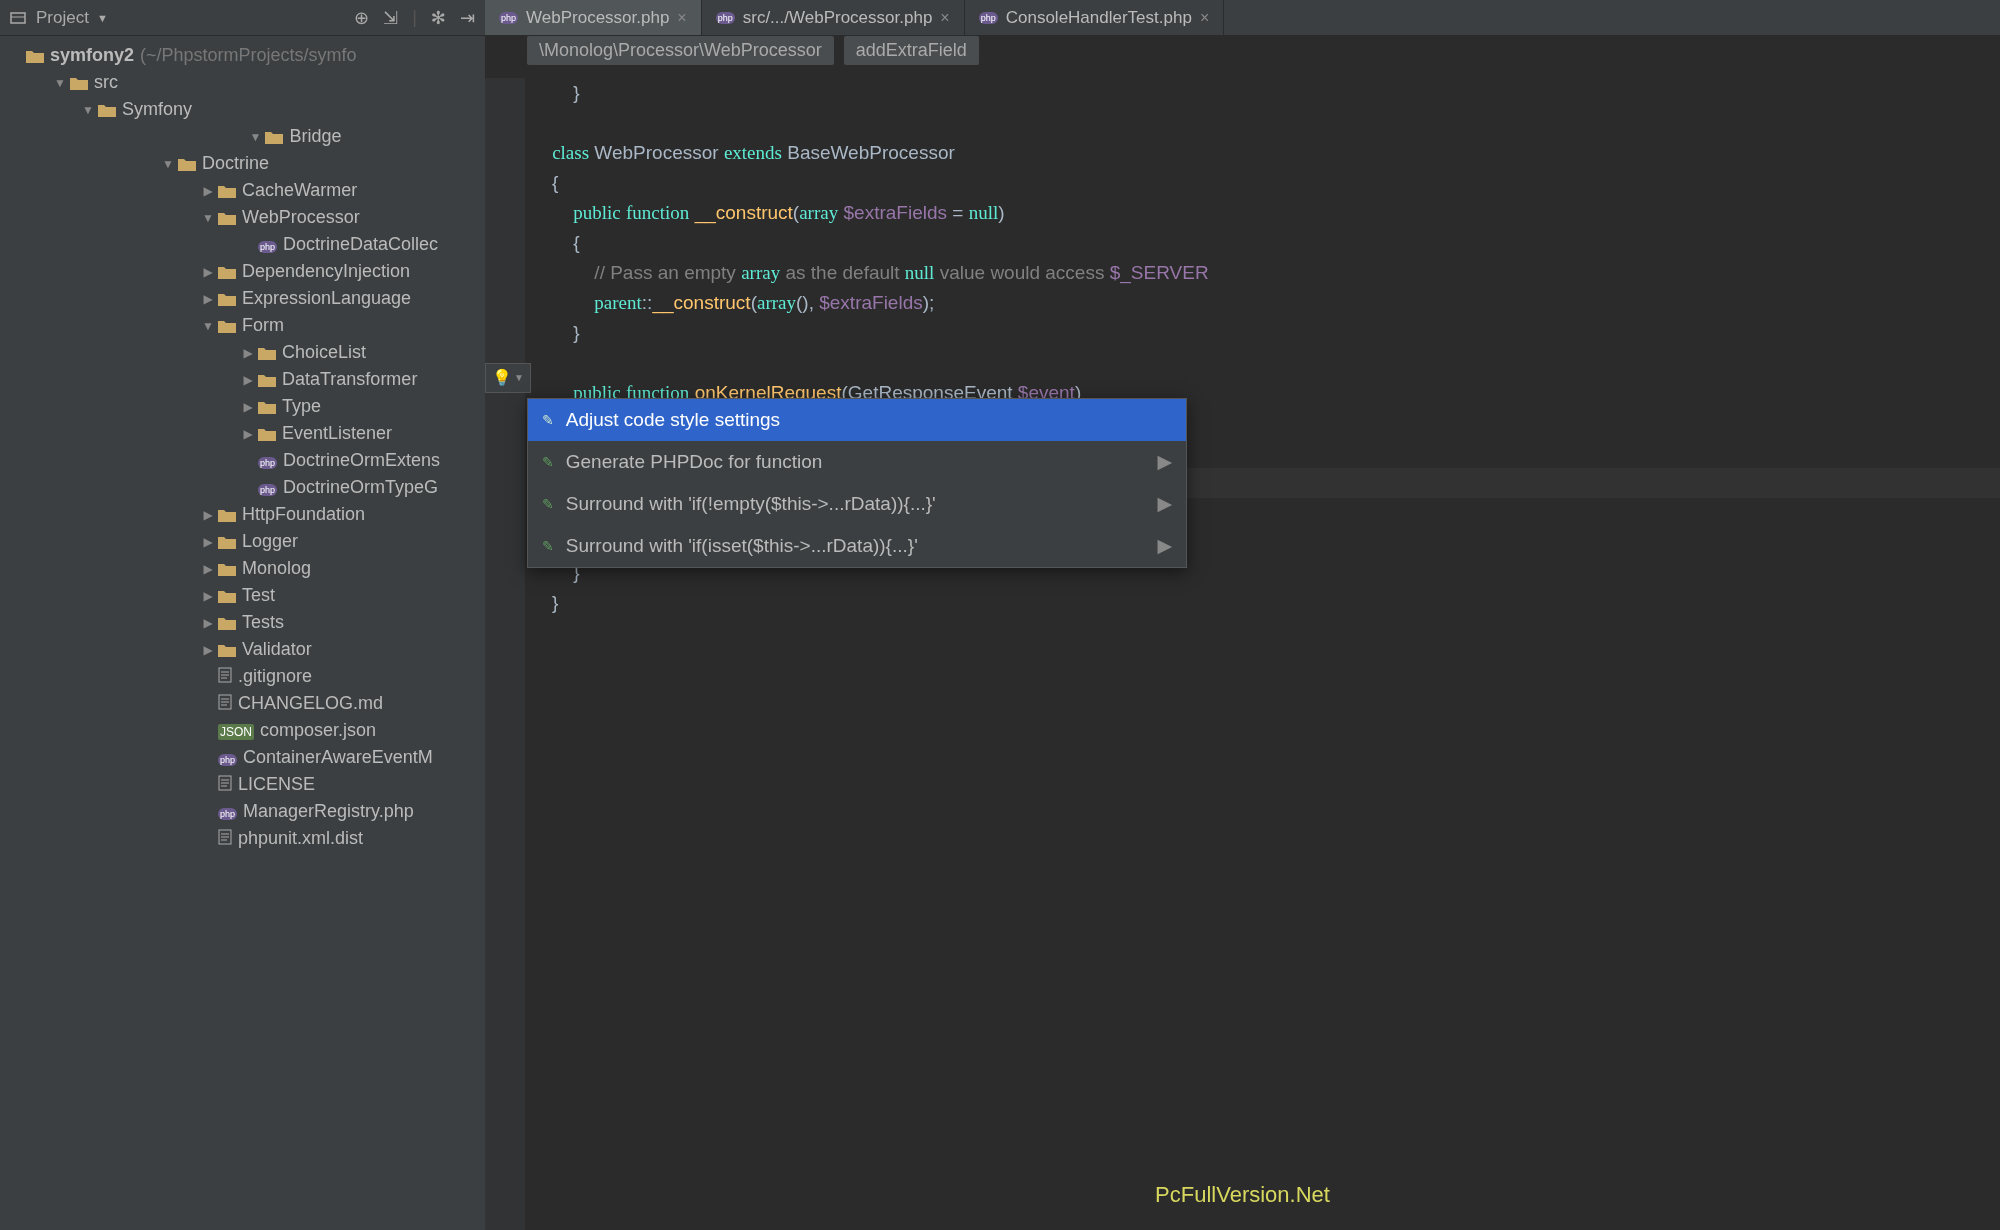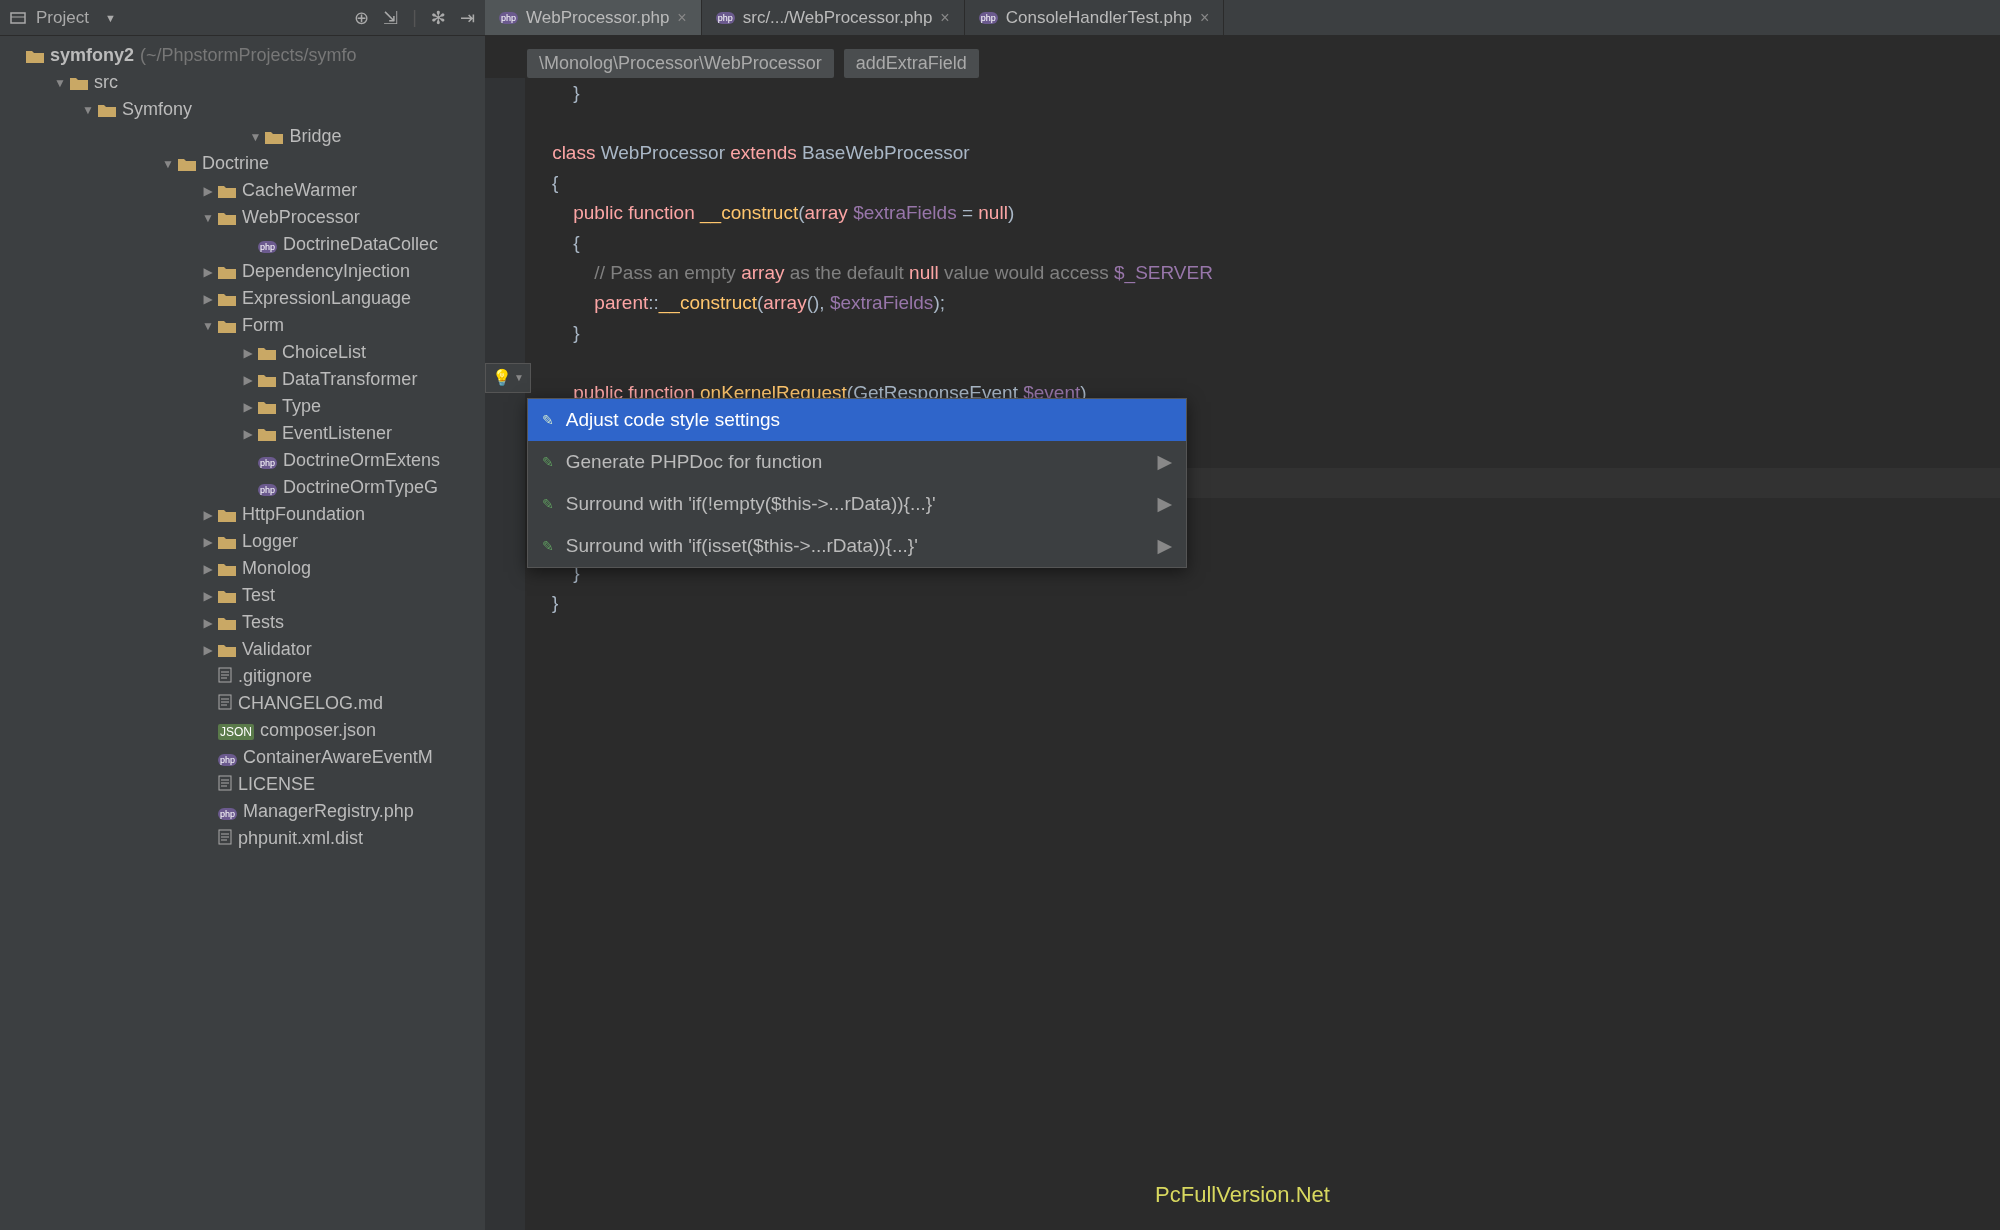--- a/index.html
+++ b/index.html
@@ -2,21 +2,21 @@
 <html><head>
 <meta charset="utf-8">
 <style>
 * { margin: 0; padding: 0; box-sizing: border-box; font-family: Arial, sans-serif; }
 body { background: #2b2b2b; color: #bbbbbb; font-size: 18px; width: 2000px; height: 1230px; overflow: hidden; }
 .ide { display: flex; height: 100%; }
 .sidebar { width: 485px; background: #3c3f41; display: flex; flex-direction: column; }
 .toolbar { height: 36px; background: #3c3f41; border-bottom: 1px solid #2b2b2b; display: flex; align-items: center; padding: 0 10px; gap: 12px; }
 .toolbar-left { display: flex; align-items: center; gap: 10px; }
 .toolbar-right { margin-left: auto; display: flex; align-items: center; gap: 14px; }
-.project-label { color: #aaa; font-size: 17px; display: flex; align-items: center; gap: 16px; }
+.project-label { color: #aaa; font-size: 17px; display: flex; align-items: center; gap: 8px; }
 .icon-box { width: 16px; height: 16px; display: inline-flex; align-items: center; justify-content: center; }
 .toolbar-icon { color: #aaa; font-size: 18px; cursor: pointer; }
 .tree { flex: 1; padding: 6px 16px; overflow-y: auto; font-size: 18px; }
 .tree-item { display: flex; align-items: center; padding: 3px 0 3px 8px; cursor: pointer; white-space: nowrap; }
 .arrow { width: 16px; display: inline-flex; justify-content: center; color: #888; font-size: 12px; }
 .arrow.expanded::before { content: "▼"; }
 .arrow.collapsed::before { content: "▶"; }
 .arrow.none::before { content: ""; }
 .folder-icon { color: #c9a865; margin: 0 6px 0 2px; }
 .file-icon { margin: 0 6px 0 2px; font-size: 14px; }
@@ -30,27 +30,27 @@
 .indent-4 { padding-left: 144px; }
 .indent-5 { padding-left: 184px; }
 .indent-6 { padding-left: 224px; }
 .main { flex: 1; display: flex; flex-direction: column; background: #2b2b2b; }
 .tabs { height: 36px; background: #3c3f41; display: flex; align-items: stretch; border-bottom: 1px solid #2b2b2b; }
 .tab { display: flex; align-items: center; padding: 0 14px; border-right: 1px solid #2b2b2b; cursor: pointer; gap: 8px; }
 .tab.active { background: #515658; }
 .tab-label { color: #bbb; font-size: 17px; }
 .tab-close { color: #888; font-size: 16px; }
 .php-badge { background: #6b5a8e; color: #fff; font-size: 9px; padding: 1px 2px; border-radius: 6px; }
-.breadcrumb { height: 42px; display: flex; align-items: flex-end; padding-left: 42px; gap: 10px; }
+.breadcrumb { height: 42px; display: flex; align-items: flex-start; padding-left: 42px; gap: 10px; }
 .crumb { background: #4a4d4f; padding: 4px 12px; color: #aaa; font-size: 18px; border-radius: 2px; }
 .editor { flex: 1; position: relative; padding-left: 46px; font-family: Menlo, Monaco, monospace; font-size: 19px; line-height: 30px; }
 .gutter { position: absolute; left: 0; top: 0; width: 40px; height: 100%; background: #313335; }
 .code-line { white-space: pre; color: #a9b7c6; }
 .code-line.hl { background: #323232; }
-.k-orange { color: #fca5a5; }
+.k-orange { color: #5eead4; font-family: Liberation Serif, serif; }
 .k-yellow { color: #ffc66d; }
 .k-purple { color: #9876aa; }
 .k-grey { color: #808080; }
 .bulb { position: absolute; left: 0; top: 285px; width: 46px; height: 30px; display: flex; align-items: center; justify-content: center; background: #3c3f41; border: 1px solid #555; }
 .bulb-inner { color: #f0a817; font-size: 16px; }
 .popup { position: absolute; left: 42px; top: 320px; background: #3c3f41; border: 1px solid #555; min-width: 660px; box-shadow: 0 4px 16px rgba(0,0,0,0.5); }
 .popup-item { display: flex; align-items: center; padding: 6px 14px; gap: 12px; font-size: 19px; cursor: pointer; }
 .popup-item.selected { background: #2f65ca; color: #fff; }
 .popup-item .pencil { color: #5f9e5f; font-size: 14px; }
 .popup-item .submenu { margin-left: auto; color: #888; }

